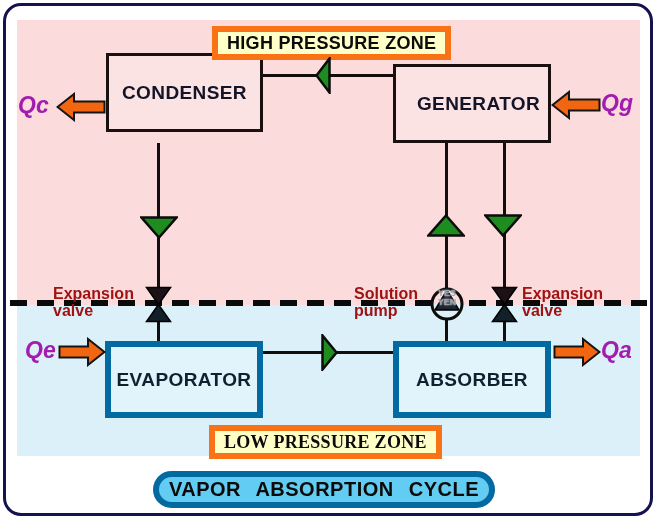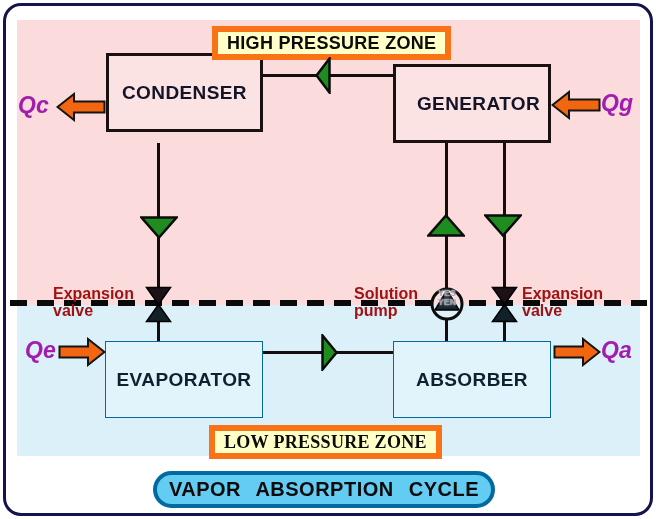--- a/index.html
+++ b/index.html
@@ -23,21 +23,21 @@
     font-weight:bold;font-size:18px;letter-spacing:.3px;padding:0 9px;line-height:22px;
     z-index:4;white-space:nowrap;
   }
   .hp-label{left:212px;top:26px;}
   .lp-label{left:209px;top:425px;font-family:Liberation Serif, serif;}
   .unit-box{
     display:flex;align-items:center;justify-content:center;box-sizing:border-box;
     font-weight:bold;font-size:19px;letter-spacing:.4px;z-index:3;
   }
   .unit-top{border:3px solid #1A1010;background:#FCE3E3;color:#141428;width:157px;height:79px;}
-  .unit-bottom{border:1px solid #0369a1;background:#E2F4FB;color:#10202E;width:158px;height:77px;}
+  .unit-bottom{border:6px solid #0369a1;background:#E2F4FB;color:#10202E;width:158px;height:77px;}
   .condenser{left:106px;top:53px;}
   .generator{left:393px;top:64px;width:158px;padding-left:13px;}
   .evaporator{left:105px;top:341px;}
   .absorber{left:393px;top:341px;}
   .pipe{background:#140D0D;z-index:1;}
   .pipe-cg{left:263px;top:74px;width:130px;height:3px;}
   .pipe-c-down{left:157px;top:143px;width:3px;height:198px;}
   .pipe-g-pump{left:445px;top:143px;width:3px;height:198px;}
   .pipe-g-valve{left:503px;top:143px;width:3px;height:198px;}
   .pipe-ea{left:263px;top:351px;width:130px;height:3px;}
@@ -68,21 +68,21 @@
   .qe-label{left:25px;top:337px;}
   .qa-label{left:601px;top:337px;}
   .annotation{
     font-weight:bold;font-size:16px;line-height:17px;color:#A11212;z-index:7;white-space:nowrap;
   }
   .ann-left{left:53px;top:285px;}
   .ann-mid{left:354px;top:285px;}
   .ann-right{left:522px;top:285px;}
   .title-pill{
     left:153px;top:471px;width:342px;height:37px;box-sizing:border-box;
-    background:#62CCF2;border:4px solid #0369a1;border-radius:19px;
+    background:#62CCF2;border:6px solid #0369a1;border-radius:19px;
     display:flex;align-items:center;justify-content:center;
     font-weight:bold;font-size:20px;color:#0a0a0a;word-spacing:9px;letter-spacing:.5px;
     z-index:4;white-space:nowrap;
   }
 </style>
 </head>
 <body>
 
 <div class="stage">
 

